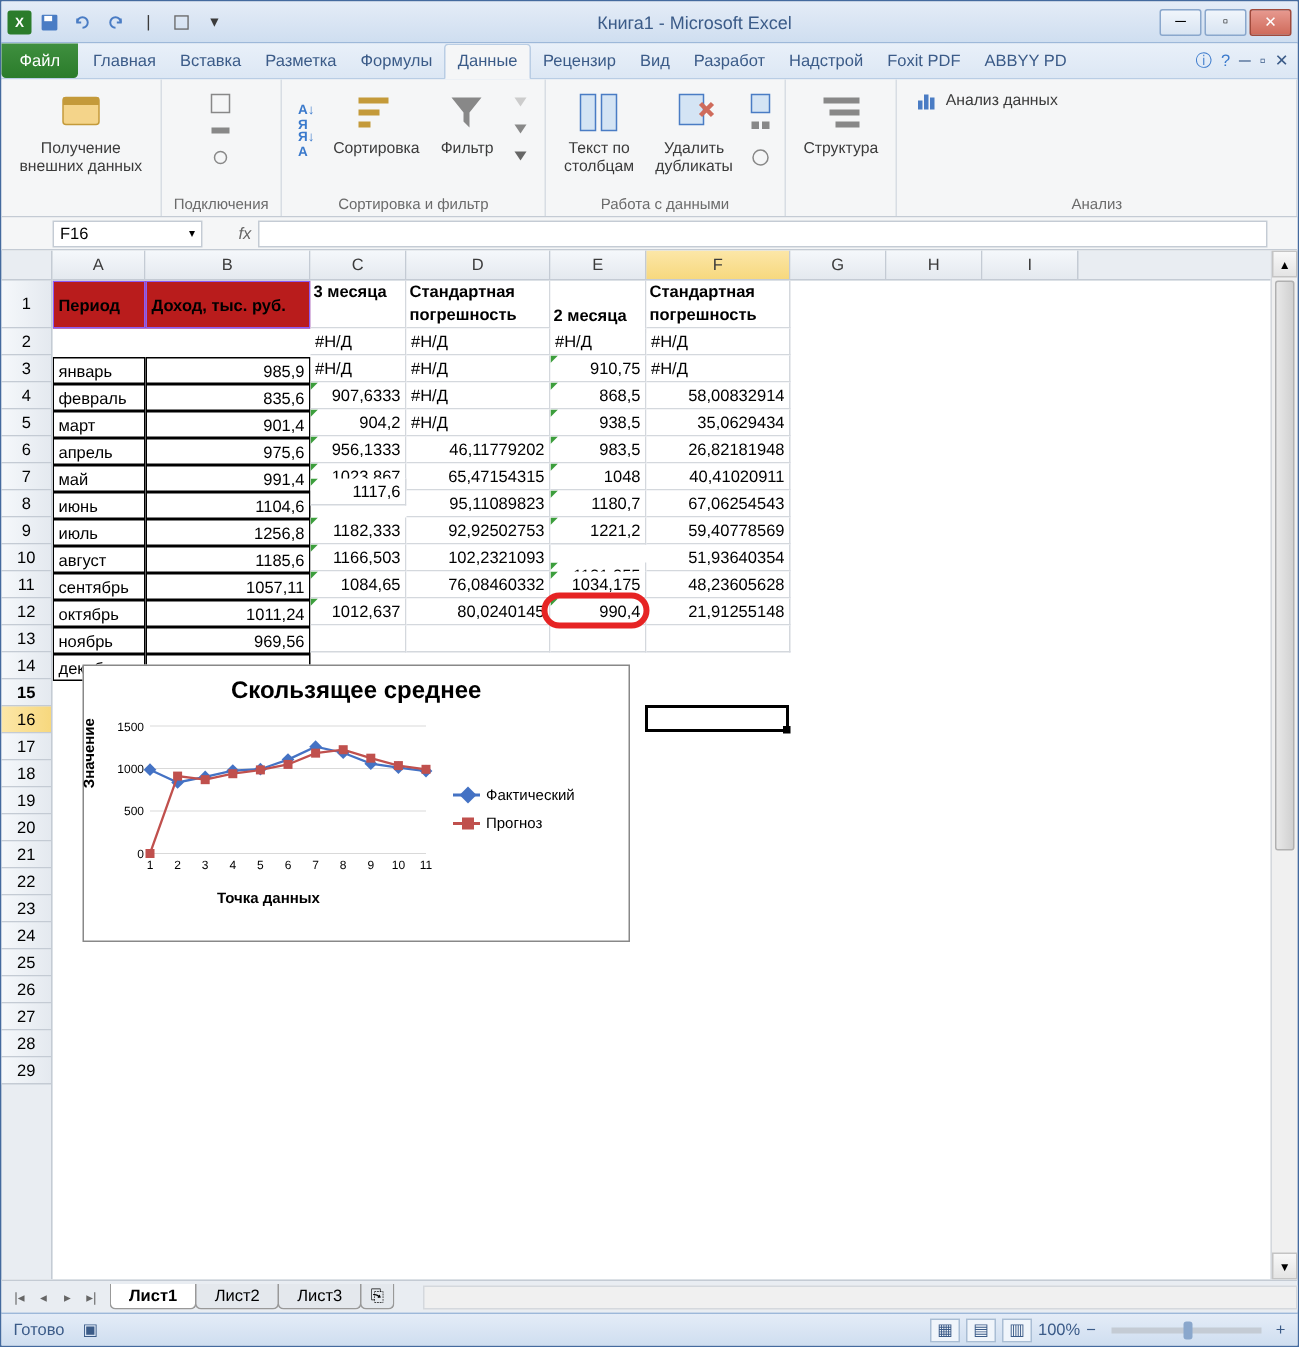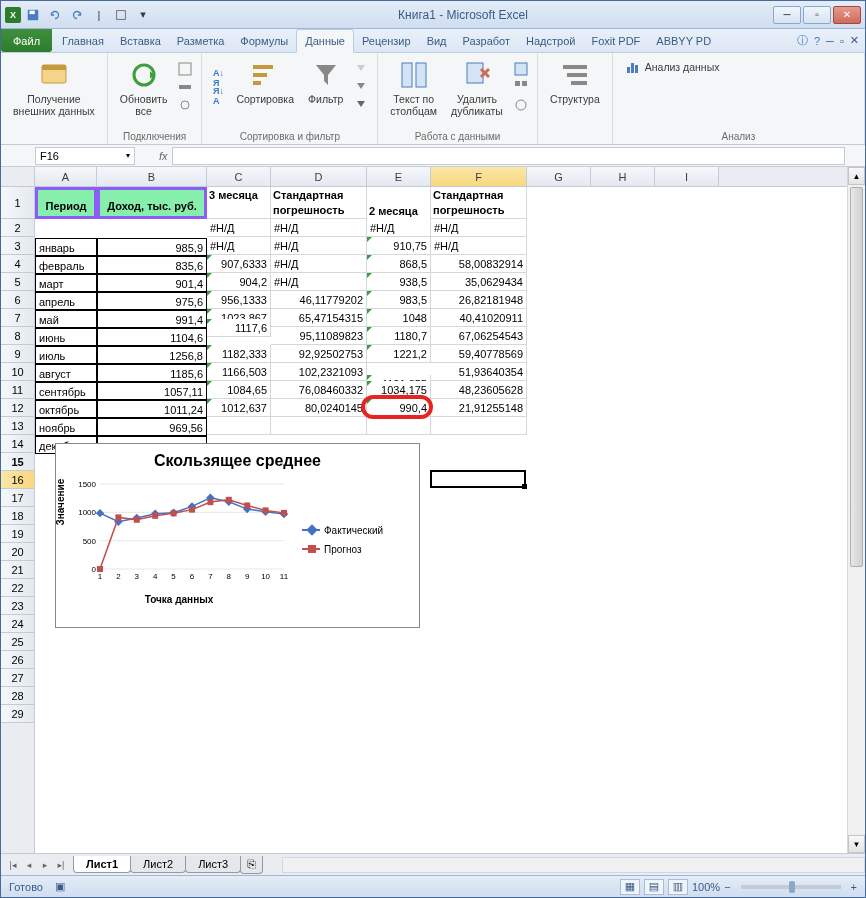--- a/index.html
+++ b/index.html
@@ -42,21 +42,21 @@
 .corner { width: 34px; height: 20px; background: #e9edf2; border-right: 1px solid #c4cbd4; border-bottom: 1px solid #c4cbd4; position:absolute; top:0; left:0; z-index:3;}
 .col-headers { position:absolute; top:0; left:34px; right:18px; height:20px; display:flex; background:#e9edf2; border-bottom:1px solid #c4cbd4; z-index:2;}
 .col-h { border-right:1px solid #c4cbd4; text-align:center; font-size:11px; color:#3b3b3b; line-height:20px; background:linear-gradient(#f5f8fb,#e4e9ef);}
 .col-h.sel { background: linear-gradient(#fce7a8,#f7d87e); }
 .row-headers { position:absolute; top:20px; left:0; width:34px; bottom:0; background:#e9edf2; border-right:1px solid #c4cbd4; z-index:2;}
 .row-h { height:18px; border-bottom:1px solid #c4cbd4; text-align:center; font-size:11px; line-height:18px; background:linear-gradient(90deg,#f5f8fb,#e4e9ef);}
 .row-h.sel { background: linear-gradient(90deg,#fce7a8,#f7d87e);}
 .grid { position:absolute; top:20px; left:34px; right:18px; bottom:0; overflow:hidden;}
 .cells { position:relative;}
 .cell { position:absolute; border-right:1px solid #d4d8dd; border-bottom:1px solid #d4d8dd; font-size:11px; padding:0 3px; line-height:18px; height:18px; overflow:hidden; white-space:nowrap; background:#fff;}
-.cell.header-cell { background:#86efac; font-weight:bold; text-align:center; border:3px solid #8b5cf6;}
+.cell.header-cell { background:#b91c1c; font-weight:bold; border:1px solid #8b5cf6;}
 .cell.bordered { border:1px solid #000;margin-top:19px;}
 .cell.num { text-align:right;}
 .cell.bold { font-weight:bold; }
 .cell.center { text-align:left;}
 .green-tri::before { content:''; position:absolute; top:0; left:0; border-top:5px solid #3c9e3c; border-right:5px solid transparent;}
 
 .active-cell { position:absolute; border:2px solid #000; background:transparent; z-index:5; pointer-events:none;}
 .active-cell::after { content:''; position:absolute; right:-3px; bottom:-3px; width:5px; height:5px; background:#000;}
 
 .red-highlight { position:absolute; border:4px solid #e62424; border-radius:12px; z-index:6; pointer-events:none;}
@@ -163,30 +163,20 @@
               <rect x="4" y="6" width="24" height="18" rx="2" fill="#f4d48a" stroke="#c49a3a"></rect>
               <rect x="4" y="6" width="24" height="5" fill="#c49a3a"></rect>
             </svg>
           </div>
         <div style="white-space:pre-line; text-align:center;">Получение
 внешних данных</div>
       </div>
     </div>
     <div class="ribbon-group">
       <div class="ribbon-item-row">
-        <div class="ribbon-item">
-          <div class="ribbon-icon">
-              <svg viewBox="0 0 32 32">
-                <circle cx="16" cy="16" r="10" fill="none" stroke="#3c9e3c" stroke-width="3"></circle>
-                <path d="M26 16 L22 12 L22 20 Z" fill="#3c9e3c"></path>
-              </svg>
-            </div>
-          <div style="white-space:pre-line; text-align:center;">Обновить
-все</div>
-        </div>
         <div class="ribbon-col">
           <div class="ribbon-small-icon">
               <svg viewBox="0 0 16 16">
                 <rect x="2" y="2" width="12" height="12" fill="none" stroke="#888"></rect>
               </svg>
             </div>
           <div class="ribbon-small-icon">
               <svg viewBox="0 0 16 16">
                 <rect x="2" y="6" width="12" height="4" fill="#888"></rect>
               </svg>

